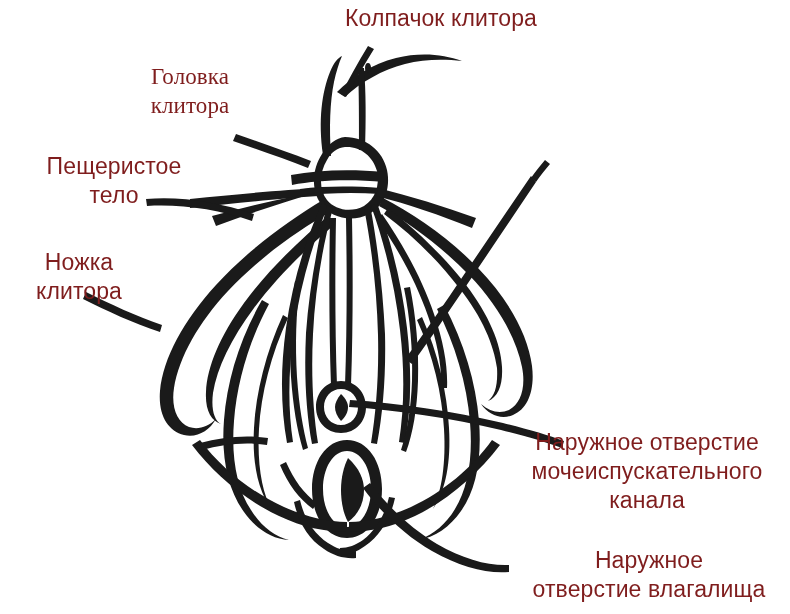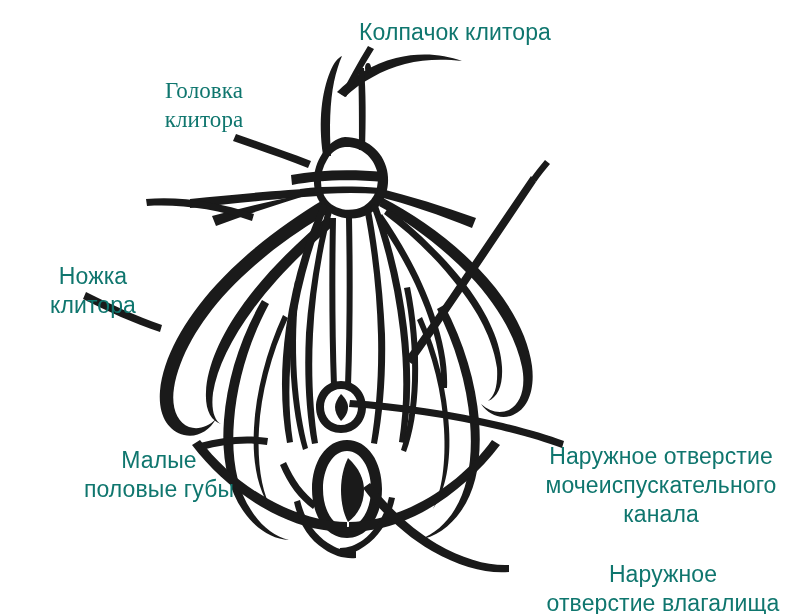--- a/index.html
+++ b/index.html
@@ -18,27 +18,27 @@
   }
   #figure-svg {
     position: absolute;
     left: 0;
     top: 0;
     width: 790px;
     height: 614px;
   }
   .label {
     position: absolute;
-    color: #0f766e;
+    color: #7f1d1d;
     font-family: "Liberation Sans", "DejaVu Sans", sans-serif;
     font-size: 23px;
     line-height: 29px;
     letter-spacing: 0.1px;
     white-space: pre-line;
-    margin: 14px;
+    margin: 0;
     user-select: none;
   }
   .lbl-center { text-align: center; }
 
   
   #label-hood      { left: 282px; top: 4px;   width: 318px; }
   #label-glans     { left: 106px; top: 62px;  width: 168px; font-family: Liberation Serif, serif; }
   #label-bulbs     { left: 540px; top: 90px;  width: 220px; }
   #label-corpus    { left: 8px;   top: 152px; width: 212px; }
   #label-crus      { left: 4px;   top: 248px; width: 150px; }
@@ -285,26 +285,26 @@
 
     </g>
   </svg>
 
   <div class="label lbl-center" id="label-hood">Колпачок клитора</div>
 
   <div class="label lbl-center" id="label-glans">Головка
 клитора</div>
 
 
+  <div class="label lbl-center" id="label-corpus">Пещеристое
+тело</div>
 
   <div class="label lbl-center" id="label-crus">Ножка
 клитора</div>
 
-  <div class="label lbl-center" id="label-labia">Малые
-половые губы</div>
 
   <div class="label lbl-center" id="label-vagina">Наружное
 отверстие влагалища</div>
 
   <div class="label lbl-center" id="label-urethra">Наружное отверстие
 мочеиспускательного
 канала</div>
 
 </div>
 

